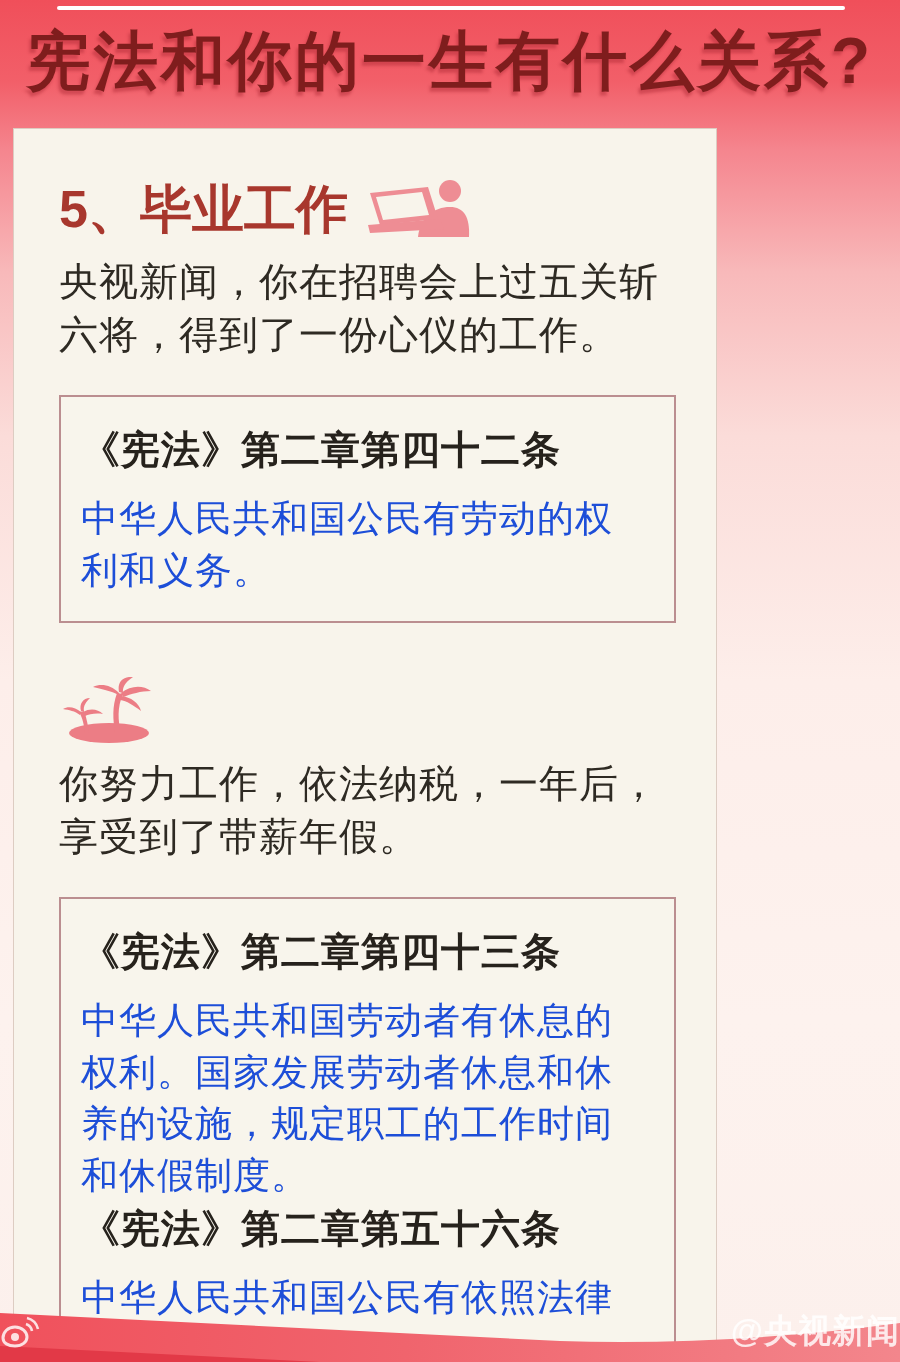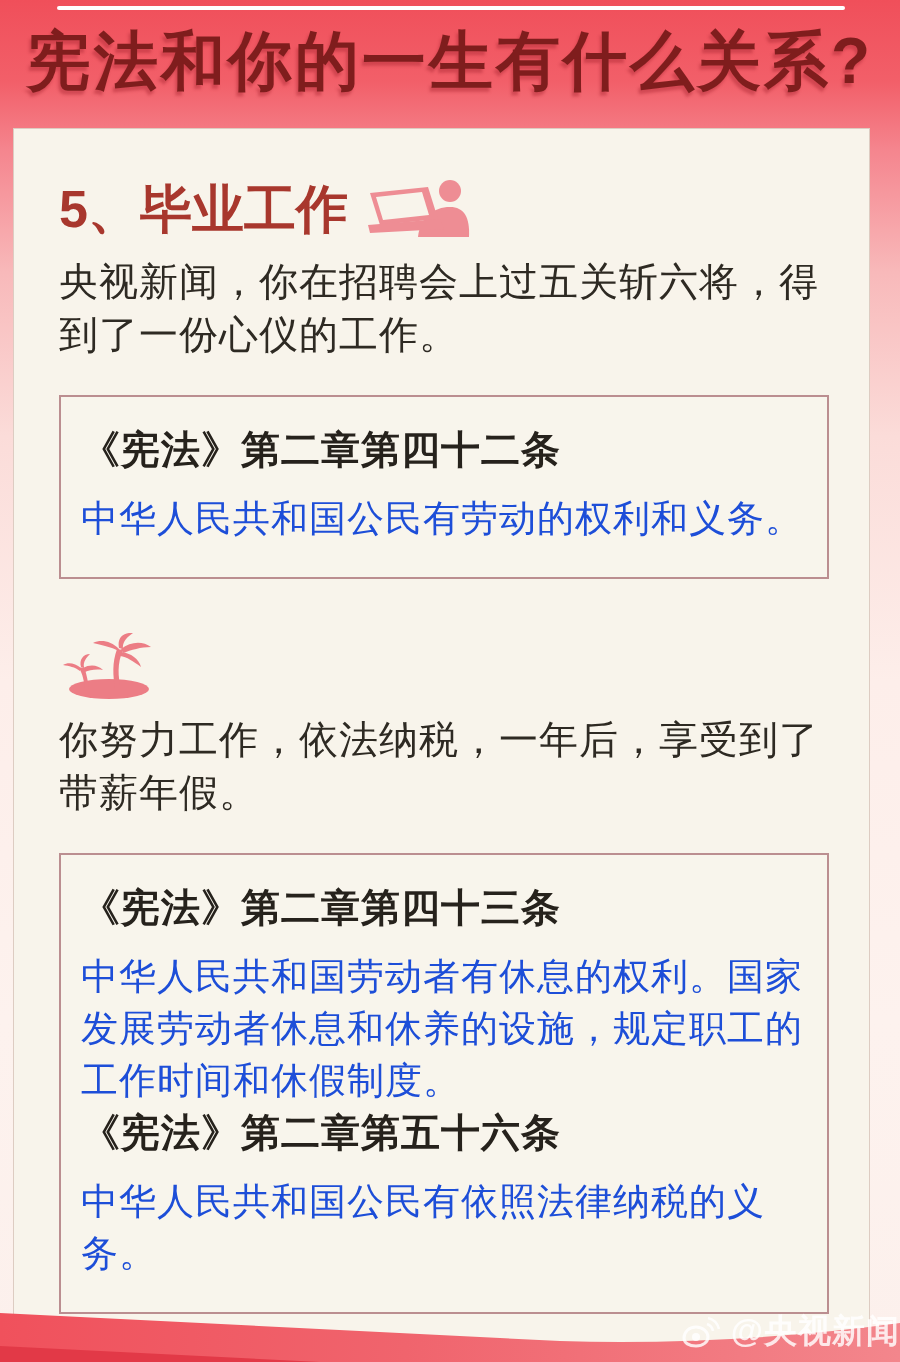--- a/index.html
+++ b/index.html
@@ -13,51 +13,51 @@
     background:#ffffff;border-radius:2px;
   }
   .poster-title{
     position:absolute;left:20px;top:18px;width:860px;
     text-align:center;font-family:"Liberation Sans","DejaVu Sans",sans-serif;
     font-weight:900;font-size:64px;letter-spacing:3px;color:#7f1d1d;
     text-shadow:-2px 4px 3px rgba(170,40,50,.45);
     white-space:nowrap;
   }
   .card{
-    position:absolute;left:13px;top:128px;width:857px;height:1234px;
+    position:absolute;left:13px;top:128px;width:704px;height:1234px;
     background:#f8f4eb;border:1px solid rgba(150,100,90,.28);
     box-sizing:border-box;padding:50px 40px 0 45px;
   }
   .section-heading{
     display:flex;align-items:center;gap:18px;
     font-family:"Liberation Sans","DejaVu Sans",sans-serif;
     font-weight:900;font-size:52px;color:#a8372d;line-height:1.15;
   }
   .section-heading .h-icon{flex:0 0 auto;display:inline-flex;}
   .section-body{
     margin-top:14px;font-size:39px;color:#2e2a23;line-height:1.36;
     letter-spacing:1px;
   }
   .article-box{
     margin-top:34px;border:2px solid #bb8e90;background:#f8f5ec;
-    padding:26px 24px 32px 20px;
+    padding:26px 24px 24px 20px;
   }
   .article-title{
     font-weight:700;font-size:39px;color:#26221c;letter-spacing:1px;
   }
   .article-text{
     margin-top:16px;font-size:37px;color:#1d4ed8;line-height:1.40;
     letter-spacing:1px;
   }
   .article-block + .article-block{}
   .sec-gap{height:54px;}
   .waves{position:absolute;left:0;bottom:0;width:900px;height:80px;}
   .watermark{
     position:absolute;left:0;bottom:8px;width:900px;
-    display:flex;align-items:center;justify-content:flex-end;gap:10px;
+    display:flex;align-items:center;justify-content:space-between;gap:10px;
     color:rgba(255,255,255,.82);
     font-family:"Liberation Sans","DejaVu Sans",sans-serif;
     font-weight:700;font-size:33px;letter-spacing:1px;
   }
 </style>
 </head>
 <body>
 
 <div class="top-line"></div>
 

